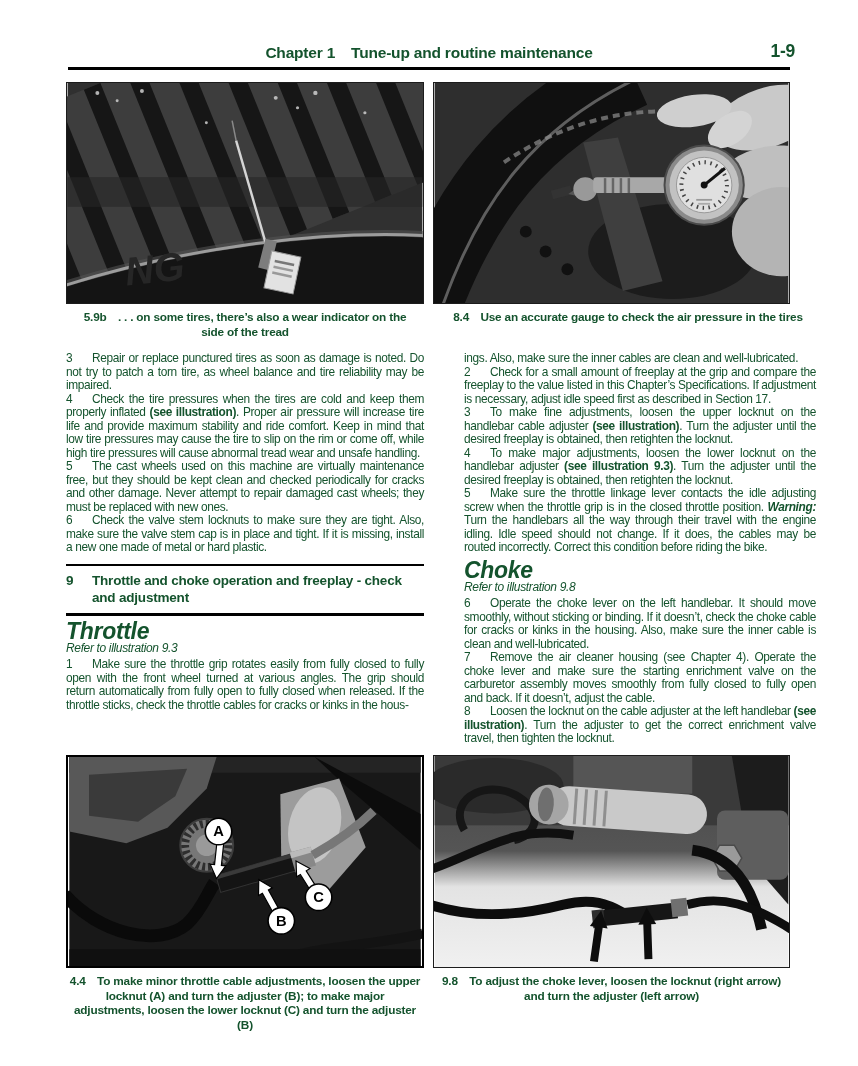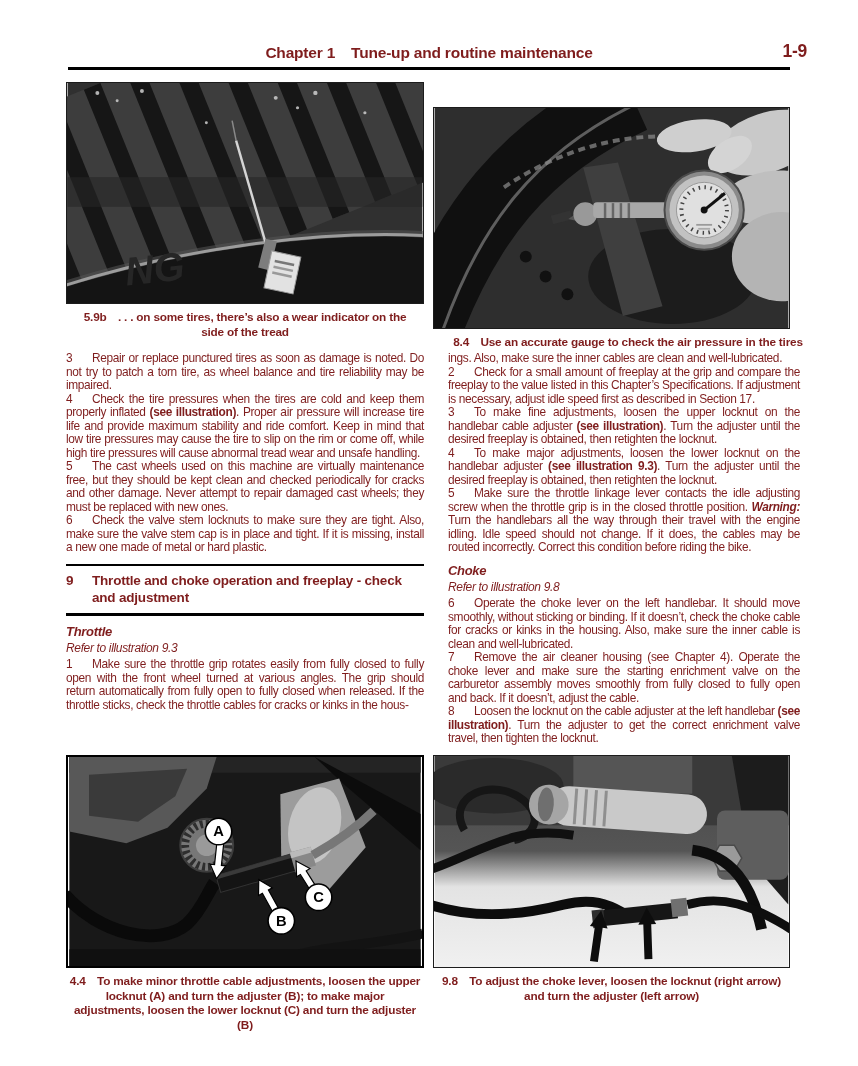--- a/index.html
+++ b/index.html
@@ -1,51 +1,51 @@
 <!DOCTYPE html>
 <html><head>
 <meta charset="utf-8">
 <style>
   html,body{margin:0;padding:0;background:#fff;}
   .page{position:relative;width:858px;height:1066px;background:#ffffff;overflow:hidden;
-        font-family:"Liberation Sans",sans-serif;color:#7f1d1d;}
+        font-family:"Liberation Sans",sans-serif;color:#14532d;}
   
   .chapter-header{position:absolute;top:44px;left:0;width:858px;text-align:center;
         font-weight:bold;font-size:15.5px;letter-spacing:-0.2px;white-space:nowrap;}
   .chapter-header .gap{display:inline-block;width:16px;}
-  .page-number{position:absolute;top:41px;left:12px;width:795px;text-align:right;
+  .page-number{position:absolute;top:41px;left:0;width:795px;text-align:right;
         font-weight:bold;font-size:17.5px;letter-spacing:-0.3px;}
   .header-rule{position:absolute;top:67px;left:68px;width:722px;height:3px;background:#000;}
   
   figure{margin:0;position:absolute;}
   figure svg{display:block;box-sizing:border-box;}
   .photo-border{border:1.5px solid #1c1c1c;}
   .photo-border-heavy{border:2.5px solid #000;}
   figcaption{font-weight:bold;font-size:11.8px;line-height:14.5px;letter-spacing:-0.2px;
         text-align:center;margin-top:6px;}
   figcaption span{display:inline-block;}
   .fig-82b{left:66px;top:82px;width:358px;}
-  .fig-84{left:433px;top:82px;width:390px;margin-top:25px;}
+  .fig-84{left:433px;top:82px;width:390px;}
   .fig-93{left:66px;top:755px;width:358px;}
   .fig-98{left:433px;top:755px;width:357px;}
   .fig-82b figcaption span{max-width:335px;}
   .fig-84 figcaption span{max-width:356px;}
   .fig-93 figcaption span{max-width:352px;}
   .fig-98 figcaption span{max-width:352px;}
   
   .col{position:absolute;top:352px;font-size:11.9px;line-height:13.5px;letter-spacing:-0.35px;}
   .col-left{left:66px;width:358px;}
-  .col-right{left:448px;width:352px;}
+  .col-right{left:464px;width:352px;}
   .para{margin:0;text-align:justify;}
   .pnum{display:inline-block;width:26px;}
   .section-box{margin:9px 0 8px;}
   .srule{height:2.5px;background:#000;}
   .shead{display:flex;padding:6px 0 7px;font-weight:bold;font-size:13.5px;line-height:17px;letter-spacing:-0.2px;}
   .shead .num{width:26px;flex:none;}
-  .subhead{font-weight:bold;font-style:italic;font-size:13px;letter-spacing:-0.3px;margin:9px 0 2px;}
+  .subhead{font-weight:bold;font-style:italic;font-size:23px;letter-spacing:-0.3px;margin:9px 0 2px;}
   .ref{font-style:italic;font-size:12px;line-height:16px;margin:0 0 2px;}
 </style>
 </head>
 <body>
 
 <div class="page">
 
   <div class="chapter-header">
     <span>Chapter 1</span><span class="gap"></span><span>Tune-up and routine maintenance</span>
   </div>

